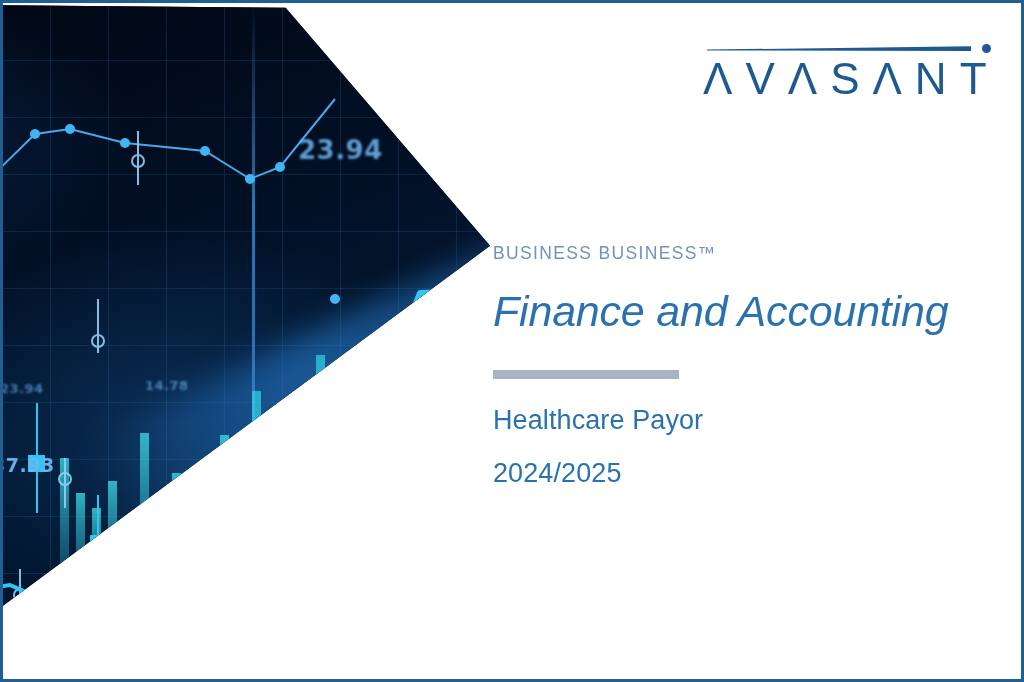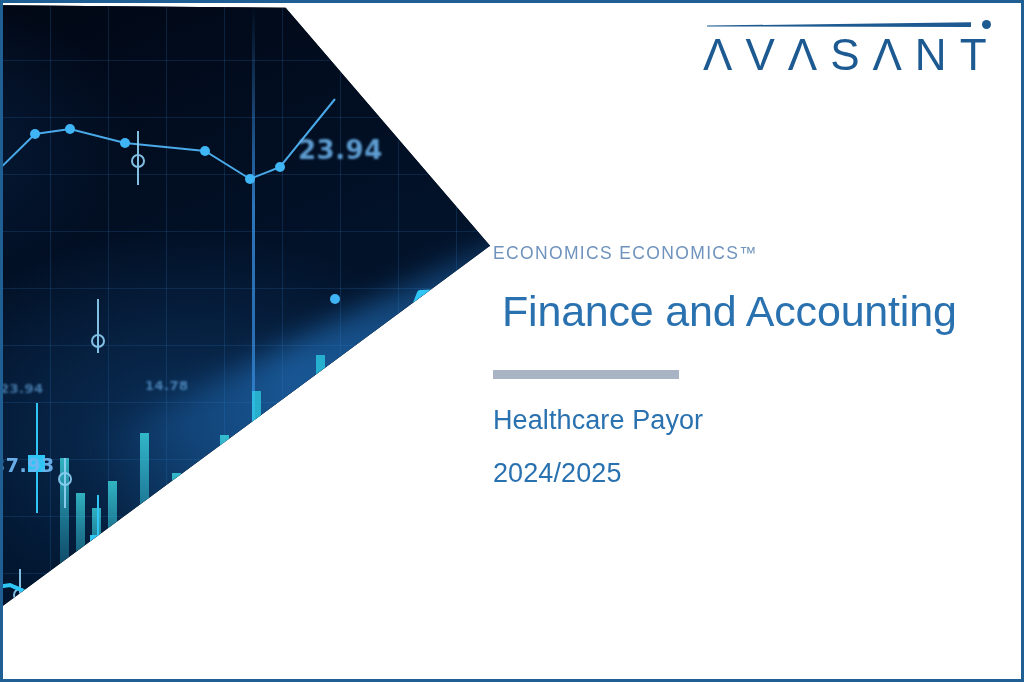--- a/index.html
+++ b/index.html
@@ -84,21 +84,21 @@
   }
   .art-num.n1 { left: 538px; top: 132px; font-size: 26px; }
   .art-num.n2 { left: 385px; top: 375px; font-size: 13px; opacity: 0.62; }
   .art-num.n3 { left: 240px; top: 378px; font-size: 13px; opacity: 0.60; }
   .art-num.n4 { left: 232px; top: 451px; font-size: 19px; opacity: 0.95; filter: blur(0.7px); }
 
   
   .logo {
     position: absolute;
     right: 28px;
-    top: 12px;
+    top: 36px;
     width: 290px;
     text-align: right;
   }
   .logo-rule-wrap {
     position: relative;
     height: 18px;
     width: 288px;
   }
   .logo-dot {
     position: absolute;
@@ -134,22 +134,23 @@
     letter-spacing: 1.35px;
     font-weight: 400;
     margin: 0 0 22px 0;
     white-space: nowrap;
   }
   .title {
     color: #2a71b0;
     font-size: 43px;
     font-weight: 400;
     line-height: 1.20;
-    margin: 9px;
+    margin: 0;
     letter-spacing: -0.2px;
+    font-style: italic;
   }
   .title .tline { display: block; white-space: nowrap; }
   .divider {
     width: 186px;
     height: 9px;
     background: #a8b4c4;
     margin: 32px 0 28px 0;
   }
   .sub {
     color: #2a71b0;
@@ -332,21 +333,21 @@
     <div class="logo-rule-wrap">
       <svg width="288" height="18" viewBox="0 0 288 18">
         <polygon points="4,10.6 268,7.2 268,12.0 4,11.4" fill="#1d5a91"></polygon>
       </svg>
       <span class="logo-dot"></span>
     </div>
     <span class="logo-word">ΛVΛSΛNT</span>
   </div>
 
   <div class="content">
-    <div class="eyebrow">ECONOMICS ECONOMICS™</div>
+    <div class="eyebrow">BUSINESS BUSINESS™</div>
 
     <h1 class="title">
       <span class="tline">Finance and Accounting</span>
     </h1>
 
     <div class="divider"></div>
 
     <div class="sub">Healthcare Payor</div>
     <div class="sub">2024/2025</div>
   </div>

